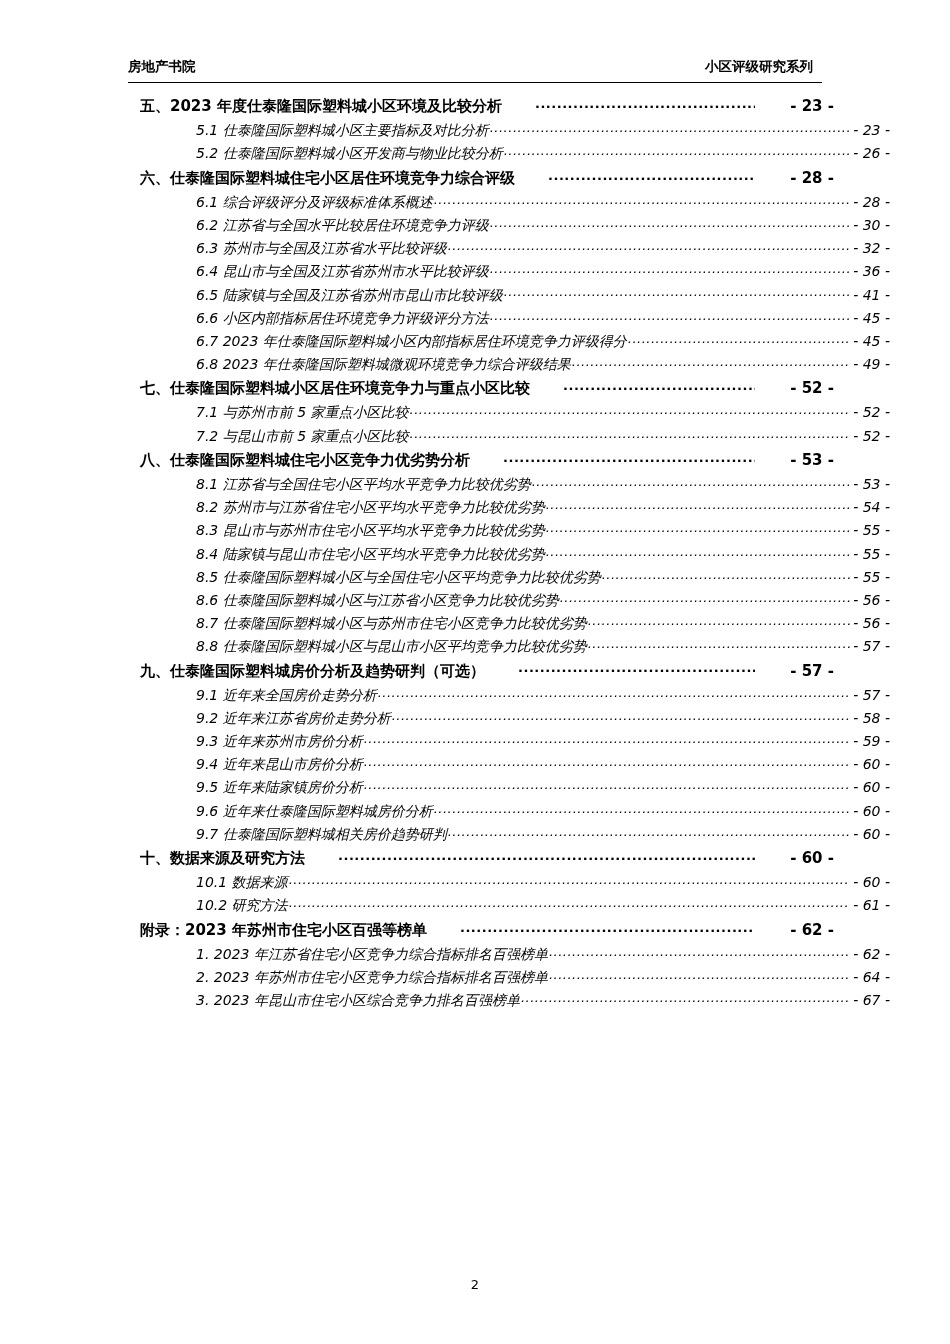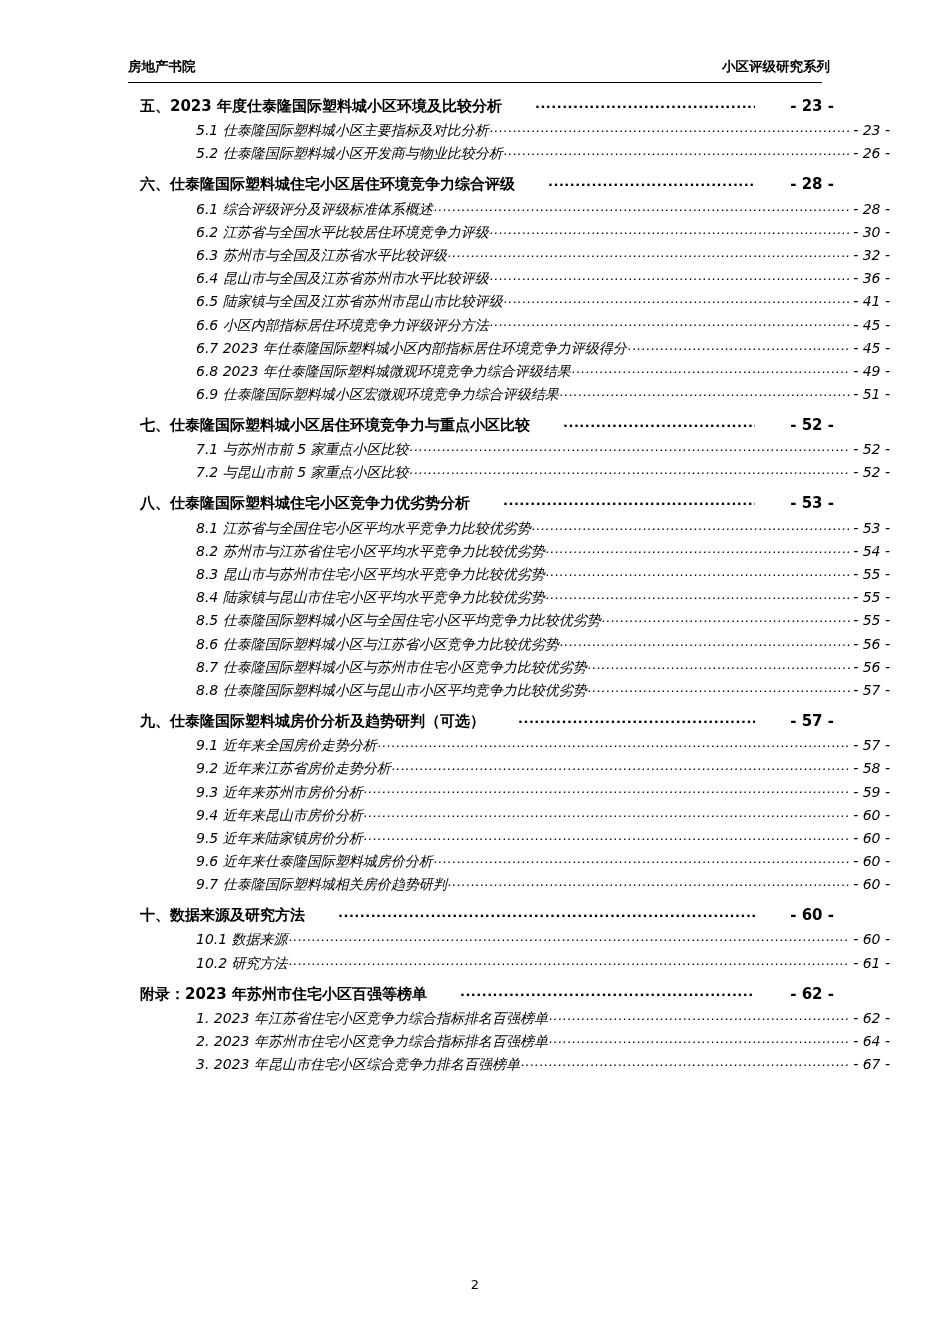--- a/index.html
+++ b/index.html
@@ -14,21 +14,21 @@
     background: #ffffff;
     font-family: "Liberation Serif", "DejaVu Serif", serif;
     color: #000000;
     box-sizing: border-box;
     overflow: hidden;
   }
   .header {
     position: absolute;
     top: 58px;
     left: 128px;
-    right: 120px;
+    right: 137px;
     display: flex;
     justify-content: space-between;
     align-items: baseline;
     font-family: "DejaVu Sans", "Liberation Sans", sans-serif;
     font-size: 13.5px;
     color: #000000;
     font-weight: 600;
   }
   .header-rule {
     position: absolute;
@@ -86,21 +86,21 @@
     white-space: nowrap;
   }
   .lvl1 .toc-dots::after { font-weight: 700; }
   .toc-page {
     flex: 0 0 auto;
     text-align: left;
     font-variant-numeric: tabular-nums;
     padding-left: 2px;
   }
   .lvl1 .toc-page { font-weight: 700; }
-  .gap-top { margin-top: 14px; }
+  .gap-top { margin-top: 0; }
   .footer {
     position: absolute;
     bottom: 52px;
     left: 0;
     width: 100%;
     text-align: center;
     font-family: "DejaVu Sans", "Liberation Sans", sans-serif;
     font-size: 13px;
     color: #000000;
   }
@@ -170,25 +170,20 @@
       <div class="toc-row lvl2">
         <span class="toc-label">6.7  2023 年仕泰隆国际塑料城小区内部指标居住环境竞争力评级得分</span>
         <span class="toc-dots"></span>
         <span class="toc-page">- 45 -</span>
       </div>
       <div class="toc-row lvl2">
         <span class="toc-label">6.8  2023 年仕泰隆国际塑料城微观环境竞争力综合评级结果</span>
         <span class="toc-dots"></span>
         <span class="toc-page">- 49 -</span>
       </div>
-      <div class="toc-row lvl2">
-        <span class="toc-label">6.9  仕泰隆国际塑料城小区宏微观环境竞争力综合评级结果</span>
-        <span class="toc-dots"></span>
-        <span class="toc-page">- 51 -</span>
-      </div>
       <div class="toc-row lvl1 gap-top">
         <span class="toc-label">七、仕泰隆国际塑料城小区居住环境竞争力与重点小区比较</span>
         <span class="toc-dots"></span>
         <span class="toc-page">- 52 -</span>
       </div>
       <div class="toc-row lvl2">
         <span class="toc-label">7.1  与苏州市前 5 家重点小区比较</span>
         <span class="toc-dots"></span>
         <span class="toc-page">- 52 -</span>
       </div>

